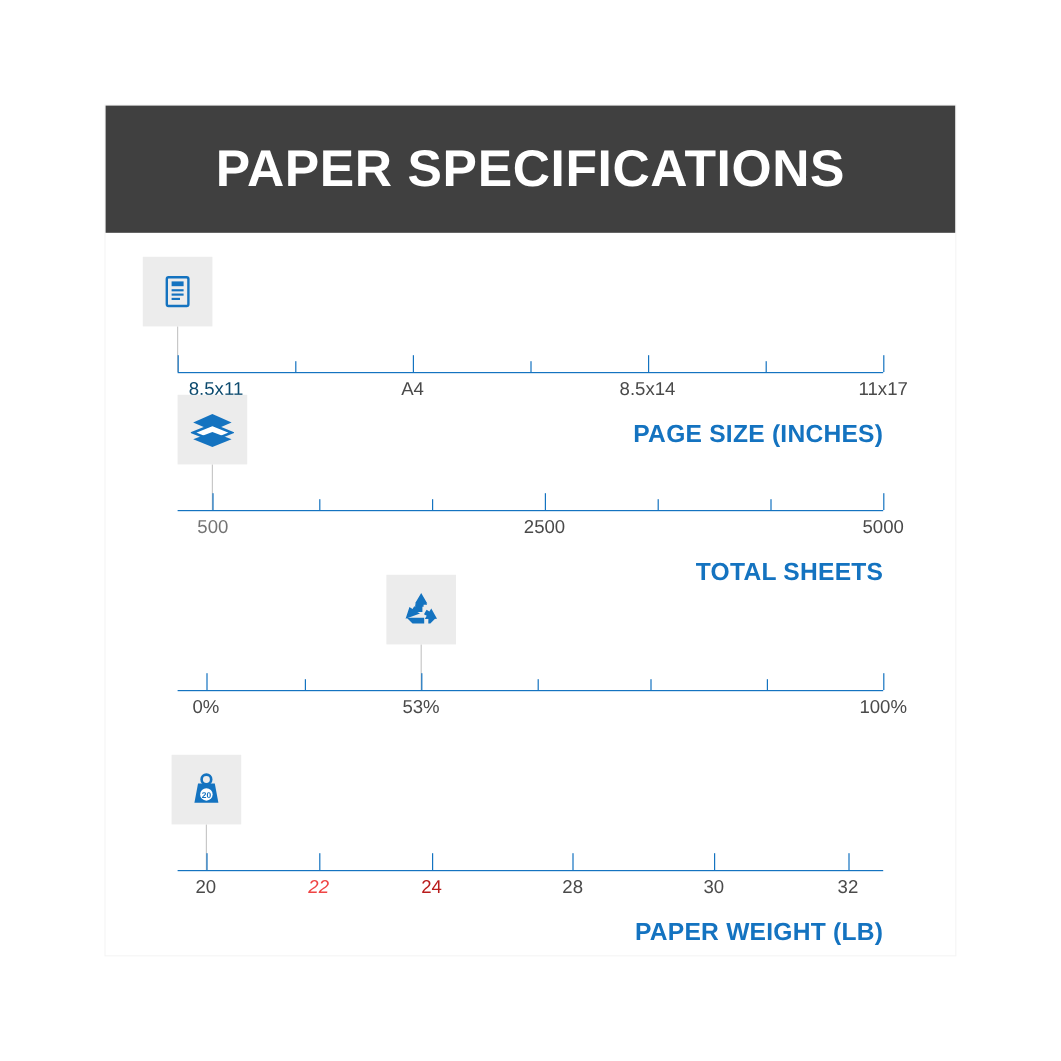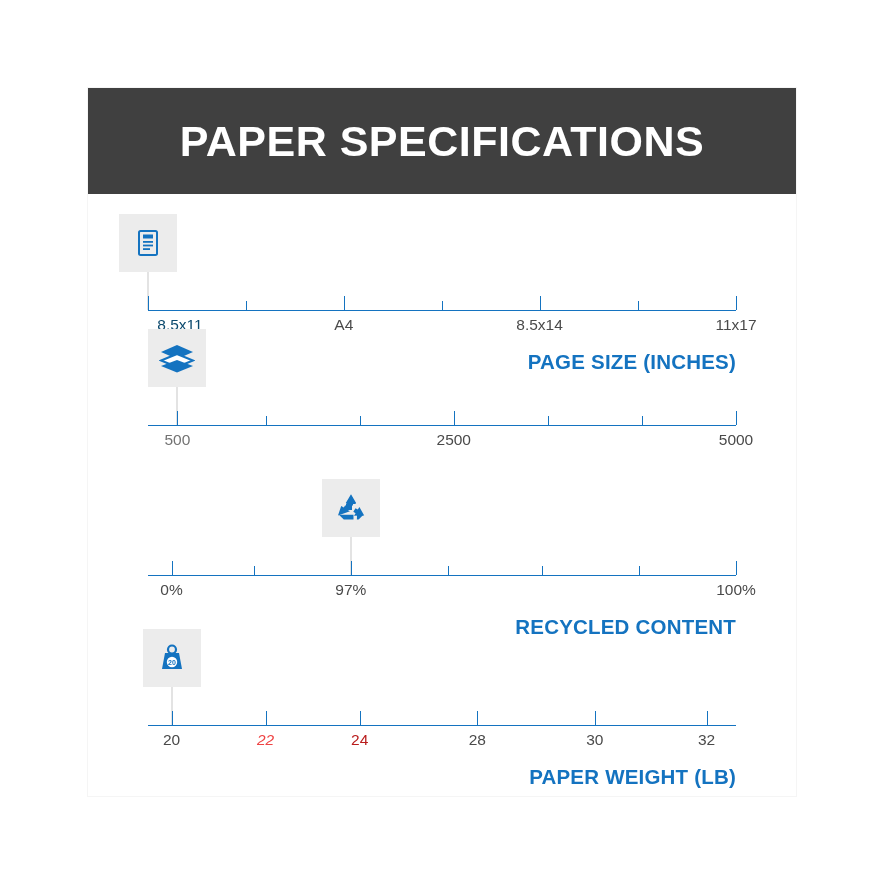--- a/index.html
+++ b/index.html
@@ -172,20 +172,21 @@
             <div class="tick-label" style="left: 89.4px; color: #737373;">500</div>
             <div class="tick minor" style="left: 177.6px; background: rgb(20, 115, 192);"></div>
             <div class="tick minor" style="left: 271.68px; background: rgb(20, 115, 192);"></div>
             <div class="tick major" style="left: 365.76px; background: rgb(20, 115, 192);"></div>
             <div class="tick-label" style="left: 365.76px; color: rgb(74, 74, 74);">2500</div>
             <div class="tick minor" style="left: 459.84px; background: rgb(20, 115, 192);"></div>
             <div class="tick minor" style="left: 553.92px; background: rgb(20, 115, 192);"></div>
             <div class="tick major" style="left: 648px; background: rgb(20, 115, 192);"></div>
             <div class="tick-label" style="left: 648px; color: rgb(74, 74, 74);">5000</div>
           </div>
+          <div class="axis-title" style="top: 132px; color: rgb(20, 115, 192);">TOTAL SHEETS</div>
         </div>
         <div class="spec-group" style="top: 395px; height: 140px;">
           <div class="marker-stem" style="left: 262.86px; top: 54px; height: 38px;"></div>
           <div class="marker" style="left: 262.86px; top: -4px; background: rgb(236, 236, 236);">
             <span>
               <svg width="36" height="34" viewBox="0 0 36 34">
                 <g fill="none" stroke="#1473c0" stroke-width="2.2" stroke-linejoin="round">
                   <path d="M18 4.5 L23 13 L19 13 L19 19 L13 19 L13 13 L13 13 Z" fill="#1473c0" stroke="none"></path>
                 </g>
                 <g fill="#1473c0">
@@ -197,28 +198,27 @@
                 </g>
               </svg>
             </span>
           </div>
           <div class="axis-wrap" style="top: 92px;">
             <div class="axis" style="background: rgb(20, 115, 192);"></div>
             <div class="tick major" style="left: 83.52px; background: rgb(20, 115, 192);"></div>
             <div class="tick-label" style="left: 83.52px; color: rgb(74, 74, 74);">0%</div>
             <div class="tick minor" style="left: 165.84px; background: rgb(20, 115, 192);"></div>
             <div class="tick major" style="left: 262.86px; background: rgb(20, 115, 192);"></div>
-            <div class="tick-label" style="left: 262.86px; color: rgb(74, 74, 74);">97%</div>
+            <div class="tick-label" style="left: 262.86px; color: rgb(74, 74, 74);">53%</div>
             <div class="tick minor" style="left: 359.88px; background: rgb(20, 115, 192);"></div>
             <div class="tick minor" style="left: 453.96px; background: rgb(20, 115, 192);"></div>
             <div class="tick minor" style="left: 550.98px; background: rgb(20, 115, 192);"></div>
             <div class="tick major" style="left: 648px; background: rgb(20, 115, 192);"></div>
             <div class="tick-label" style="left: 648px; color: rgb(74, 74, 74);">100%</div>
           </div>
-          <div class="axis-title" style="top: 132px; color: rgb(20, 115, 192);">RECYCLED CONTENT</div>
         </div>
         <div class="spec-group" style="top: 545px; height: 140px;">
           <div class="marker-stem" style="left: 83.52px; top: 54px; height: 38px;"></div>
           <div class="marker" style="left: 83.52px; top: -4px; background: rgb(236, 236, 236);">
             <span>
               <svg width="34" height="34" viewBox="0 0 34 34">
                 <path d="M10 12 L24 12 L27 28 L7 28 Z" fill="#1473c0"></path>
                 <circle cx="17" cy="8.5" r="4" fill="none" stroke="#1473c0" stroke-width="2.2"></circle>
                 <circle cx="17" cy="21" r="5.2" fill="#ffffff"></circle>
                 <text x="17" y="24.2" text-anchor="middle" font-family="Liberation Sans, sans-serif" font-size="7" font-weight="bold" fill="#1473c0">20</text>

